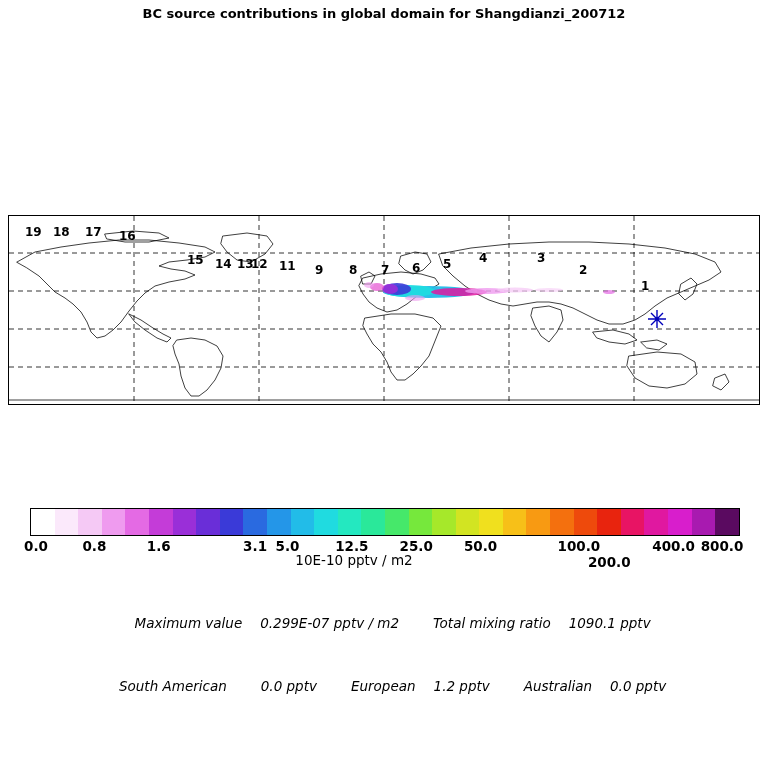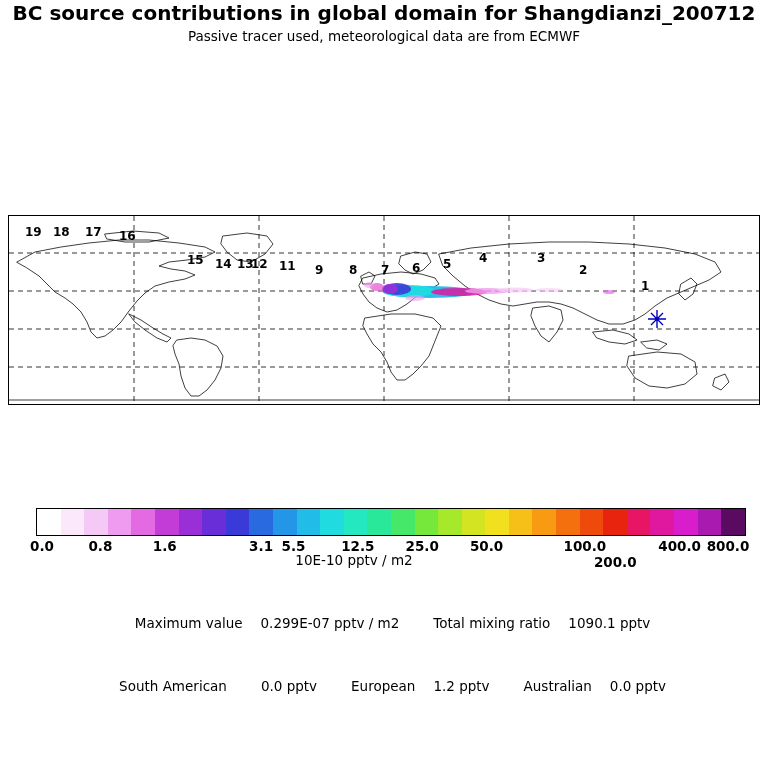--- a/index.html
+++ b/index.html
@@ -16,21 +16,21 @@
     position: relative;
   }
 
   
   .header {
     width: 768px;
     text-align: center;
     padding-top: 4px;
   }
   .title {
-    font-size: 20px;
+    font-size: 13px;
     font-weight: bold;
     letter-spacing: 0px;
     margin: 0 0 3px 0;
     line-height: 19px;
   }
   .subline {
     font-size: 13.5px;
     line-height: 21px;
     white-space: pre;
   }
@@ -66,21 +66,21 @@
   .maplabel {
     font-family: "DejaVu Sans", sans-serif;
     font-size: 12px;
     font-weight: bold;
     fill: #000;
   }
 
   
   .cbar-wrap {
     position: absolute;
-    left: 36px;
+    left: 30px;
     top: 508px;
     width: 708px;
   }
   .cbar {
     display: flex;
     width: 708px;
     height: 26px;
     border: 1px solid #000;
     box-sizing: content-box;
   }
@@ -113,30 +113,29 @@
   
   .footer {
     position: absolute;
     left: 0;
     top: 592px;
     width: 768px;
     text-align: center;
     font-size: 13.5px;
     line-height: 21px;
   }
-  .footer .row { white-space: pre; }
+  .footer .row { white-space: pre; font-style: italic; }
   .g1 { display: inline-block; width: 18px; }
   .g2 { display: inline-block; width: 34px; }
 </style>
 </head>
 <body>
 
 <div class="header">
   <div class="title">BC  source contributions in global domain for Shangdianzi_200712</div>
-  <div class="subline">Passive tracer used, meteorological data are from ECMWF</div>
 </div>
 
 <div class="map-wrap">
   <svg class="map-svg" width="750" height="188" viewBox="0 0 750 188">
 
     <g>
       <line class="gridline" x1="0" y1="37" x2="750" y2="37"></line>
       <line class="gridline" x1="0" y1="75" x2="750" y2="75"></line>
       <line class="gridline" x1="0" y1="113" x2="750" y2="113"></line>
       <line class="gridline" x1="0" y1="151" x2="750" y2="151"></line>
@@ -256,21 +255,21 @@
       <div style="background: rgb(224, 24, 160);"></div>
       <div style="background: rgb(216, 30, 204);"></div>
       <div style="background: rgb(168, 26, 176);"></div>
       <div style="background: rgb(90, 10, 96);"></div>
     </div>
   <div class="cbar-ticks" id="cbar-ticks">
       <span style="left: 6px;">0.0</span>
       <span style="left: 64.3636px;">0.8</span>
       <span style="left: 128.727px;">1.6</span>
       <span style="left: 193.091px; margin-left: 32px;">3.1</span>
-      <span style="left: 257.455px;">5.5</span>
+      <span style="left: 257.455px;">5.0</span>
       <span style="left: 321.818px;">12.5</span>
       <span style="left: 386.182px;">25.0</span>
       <span style="left: 450.545px;">50.0</span>
       <span style="left: 514.909px; margin-left: 34px;">100.0</span>
       <span style="left: 579.273px; margin-top: 16px;">200.0</span>
       <span style="left: 643.636px;">400.0</span>
       <span style="left: 692px;">800.0</span>
     </div>
 </div>
 <div class="cbar-unit">10E-10 pptv / m2</div>

